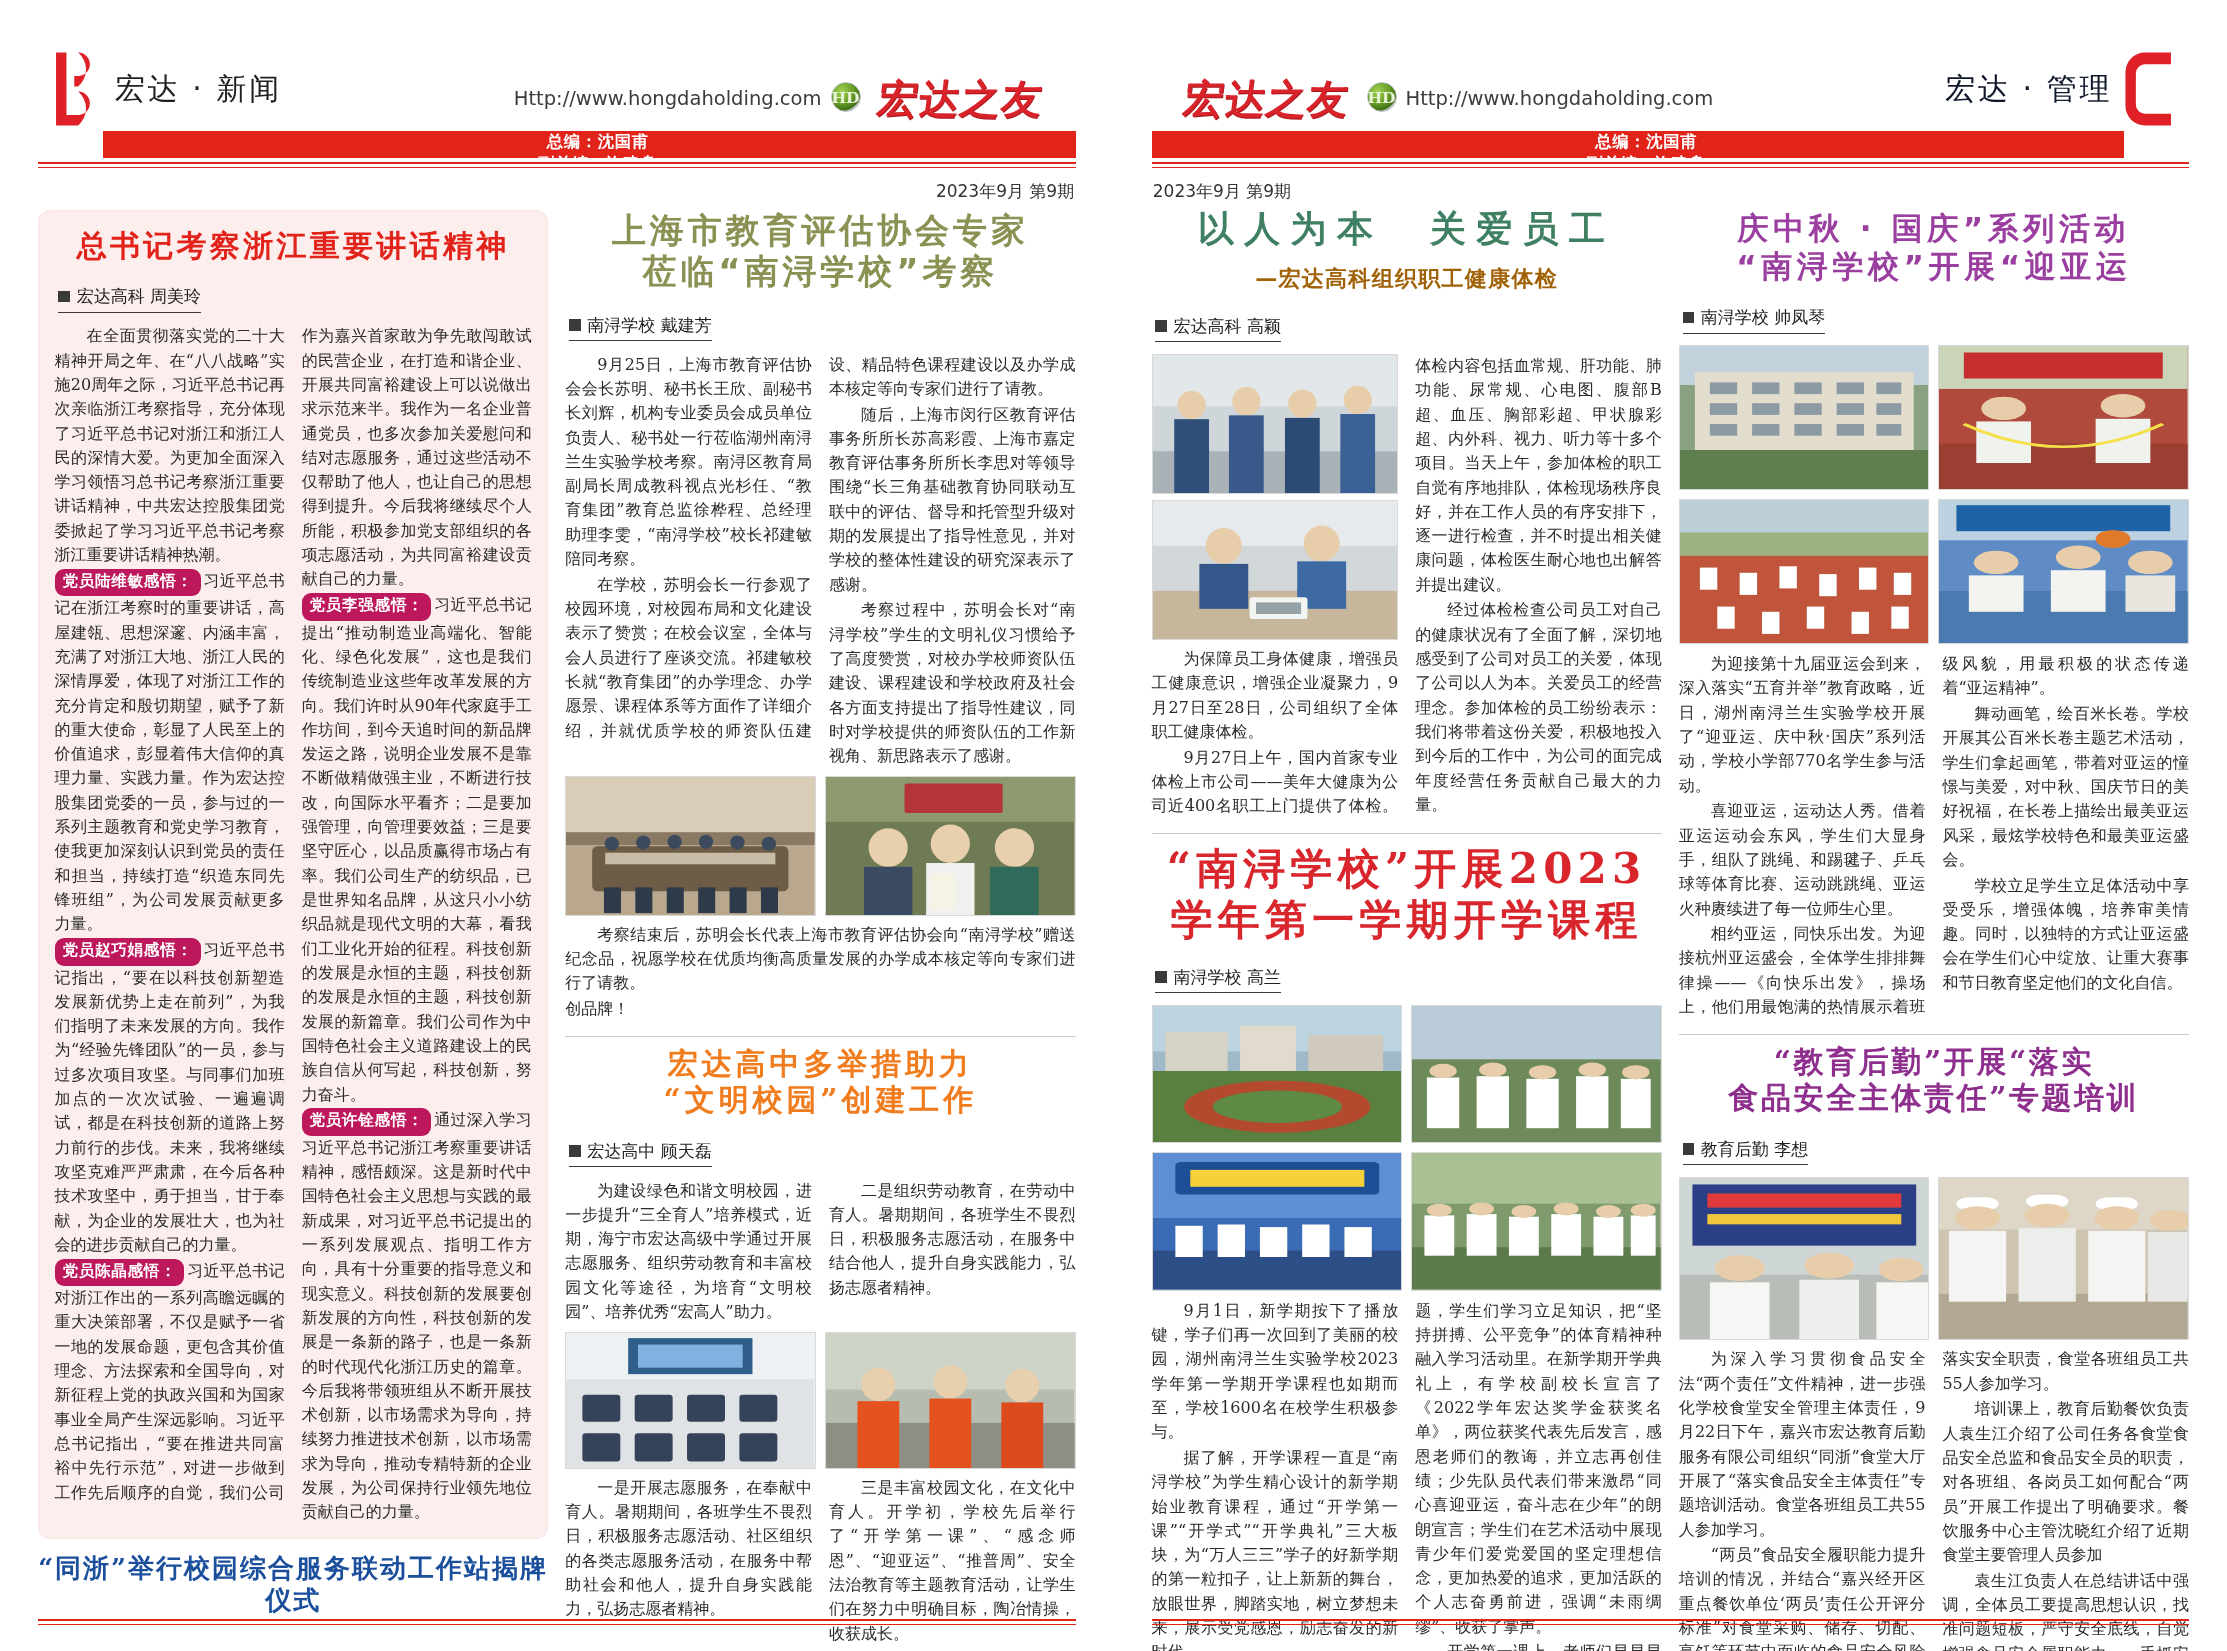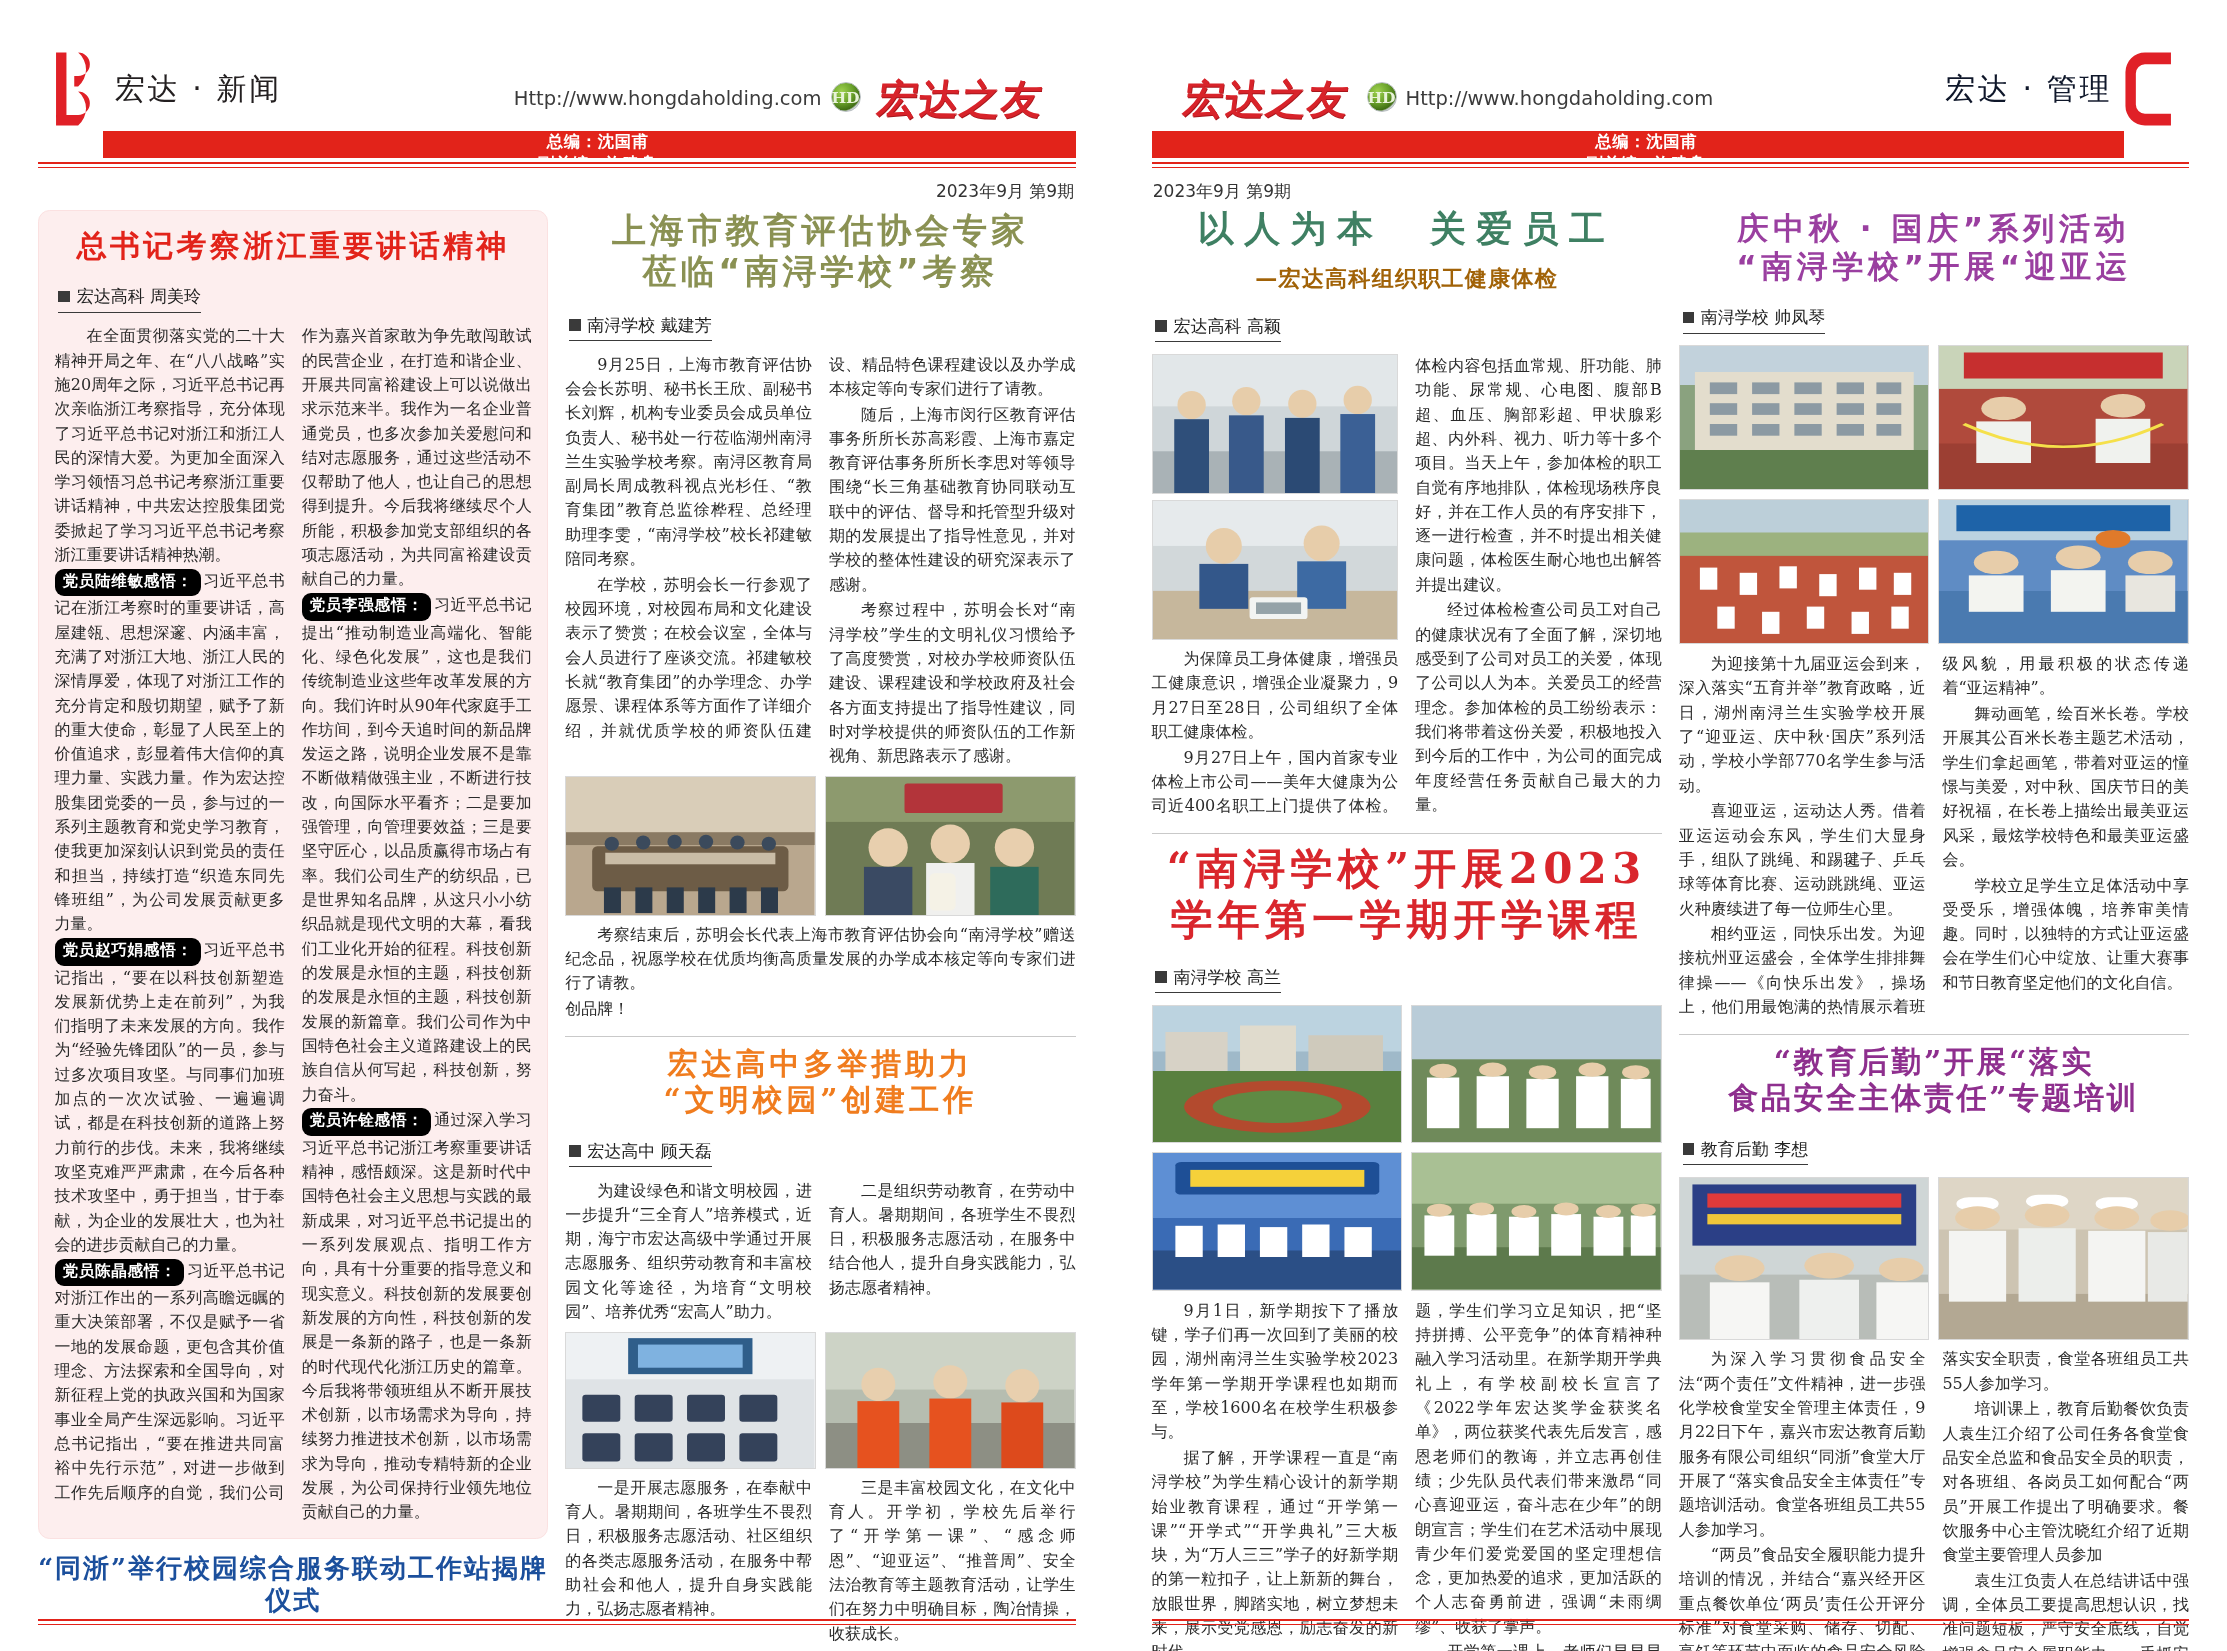--- a/index.html
+++ b/index.html
@@ -132,21 +132,21 @@
 
   .twocol{ column-count:2; column-gap:17px; }
 
   p.txt{
     font-size:16px; line-height:1.52; color:#2a2a2a; text-align:justify;
     text-indent:2em; margin-bottom:1.3px;
     font-family:"DejaVu Serif",serif;
   }
   p.txt.nind{ text-indent:0; }
   .tag{
-    display:inline-block; background:#000000; color:#fff; font-weight:700;
+    display:inline-block; background:#be185d; color:#fff; font-weight:700;
     border-radius:9px; padding:1.3px 7.8px 2.6px 7.8px; margin-right:2.6px;
     font-size:15.6px; letter-spacing:0.7px;
     font-family:"DejaVu Sans",sans-serif;
   }
 
   
   .ph{ position:relative; overflow:hidden; border:0.7px solid #d9d9d9; }
   .grid2{ display:grid; grid-template-columns:1fr 1fr; gap:9px; }
   .grid2x2{ display:grid; grid-template-columns:1fr 1fr; grid-template-rows:1fr 1fr; gap:9px; }
 

